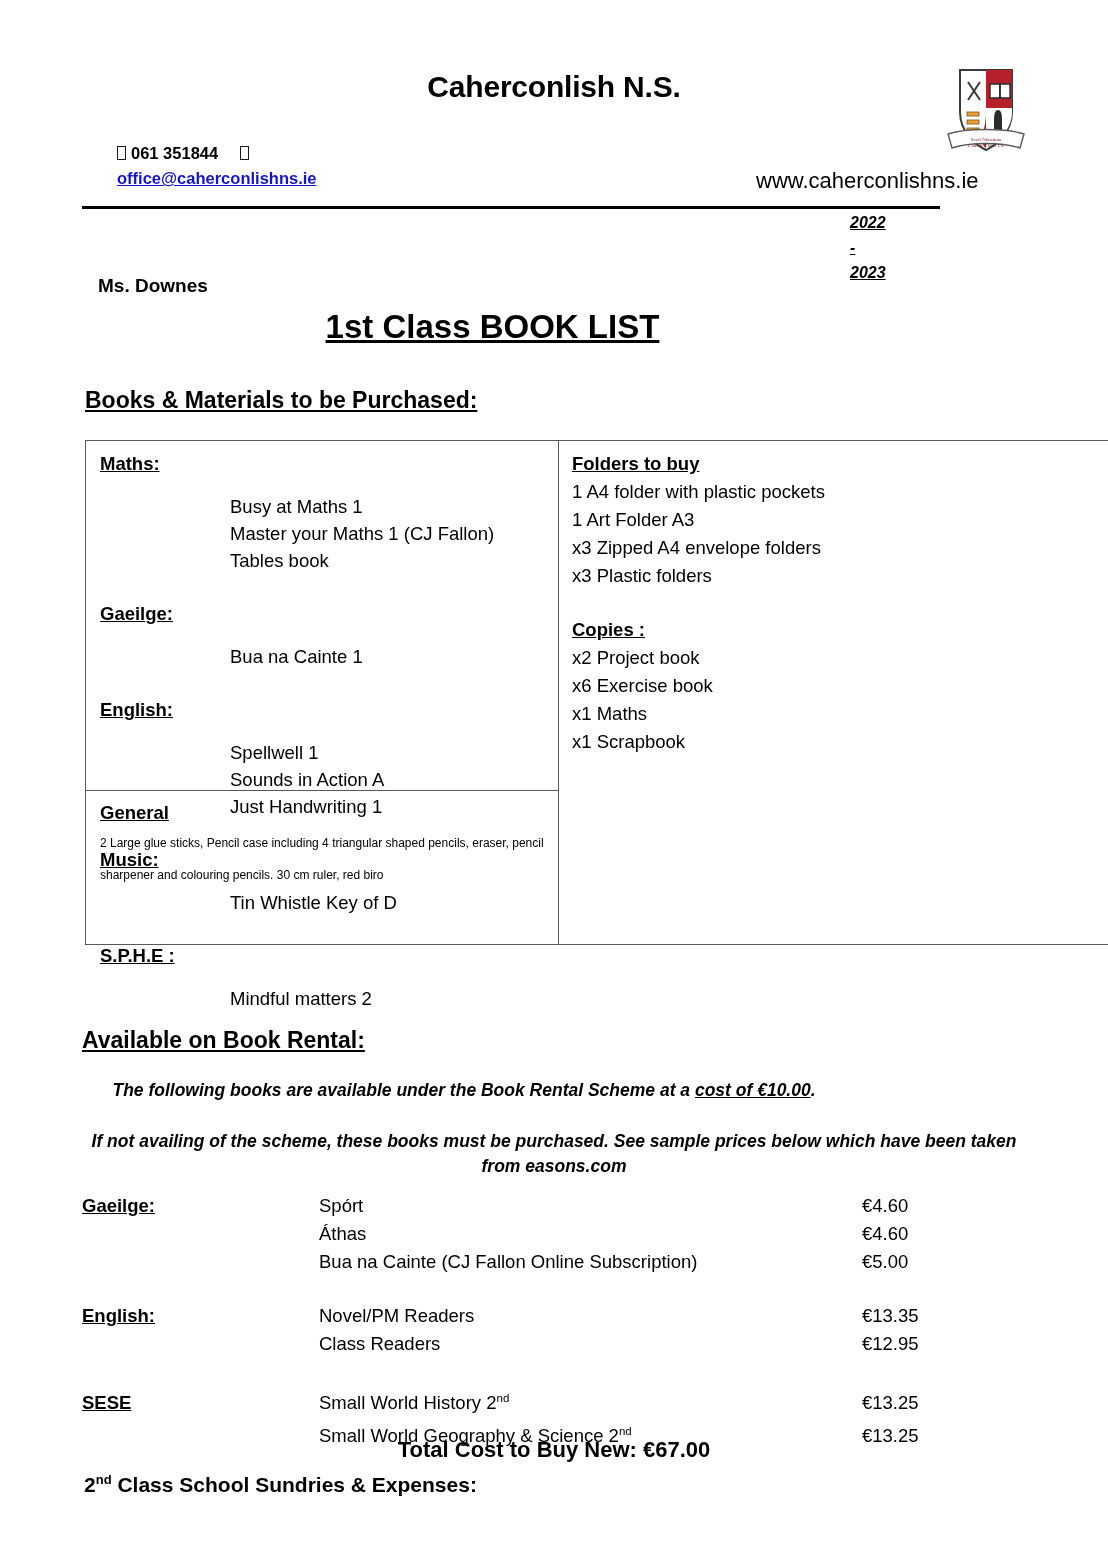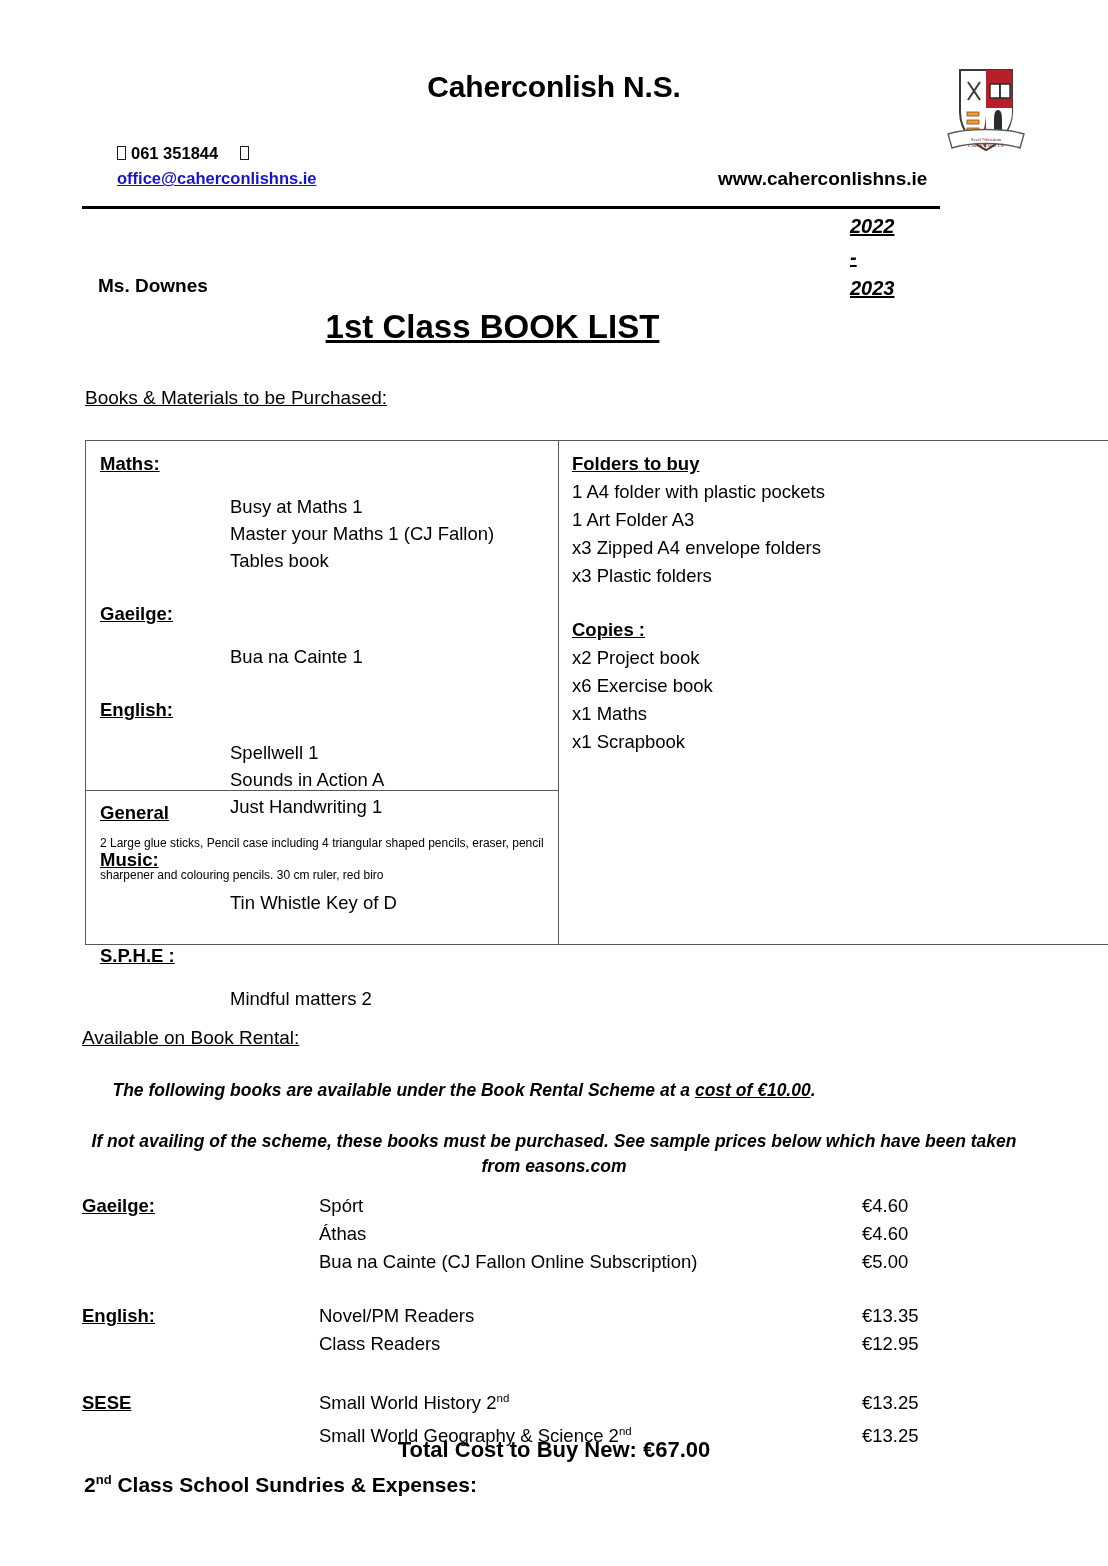--- a/index.html
+++ b/index.html
@@ -66,40 +66,40 @@
   }
   .email {
     color: #1414cc;
     font-weight: bold;
     font-size: 16.5px;
     display: block;
     margin-top: 2px;
   }
   .website {
     position: absolute;
-    left: 718px;
+    left: 756px;
     top: 168px;
-    font-size: 19px;
-    font-weight: bold;
+    font-size: 22px;
+    font-weight: normal;
   }
   .hrule {
     position: absolute;
     left: 82px;
     top: 206px;
     width: 858px;
     height: 0;
     border-top: 3px solid #000000;
   }
 
   
   .year-block {
     position: absolute;
     left: 850px;
     top: 211px;
-    font-size: 20px;
+    font-size: 16px;
     font-weight: bold;
     font-style: italic;
     line-height: 1.55;
     text-align: left;
   }
   .year-block span {
     text-decoration: underline;
     display: block;
   }
   .teacher {
@@ -115,22 +115,22 @@
     top: 308px;
     width: 985px;
     text-align: center;
     font-size: 33px;
     font-weight: bold;
   }
   .doc-title span { text-decoration: underline; }
 
   .section-h {
     position: absolute;
-    font-size: 19px;
-    font-weight: normal;
+    font-size: 23px;
+    font-weight: bold;
   }
   .section-h span { text-decoration: underline; }
   #books-materials-heading { left: 85px; top: 387px; }
   #rental-heading { left: 82px; top: 1027px; }
 
   
   .booktable {
     position: absolute;
     left: 85px;
     top: 440px;

